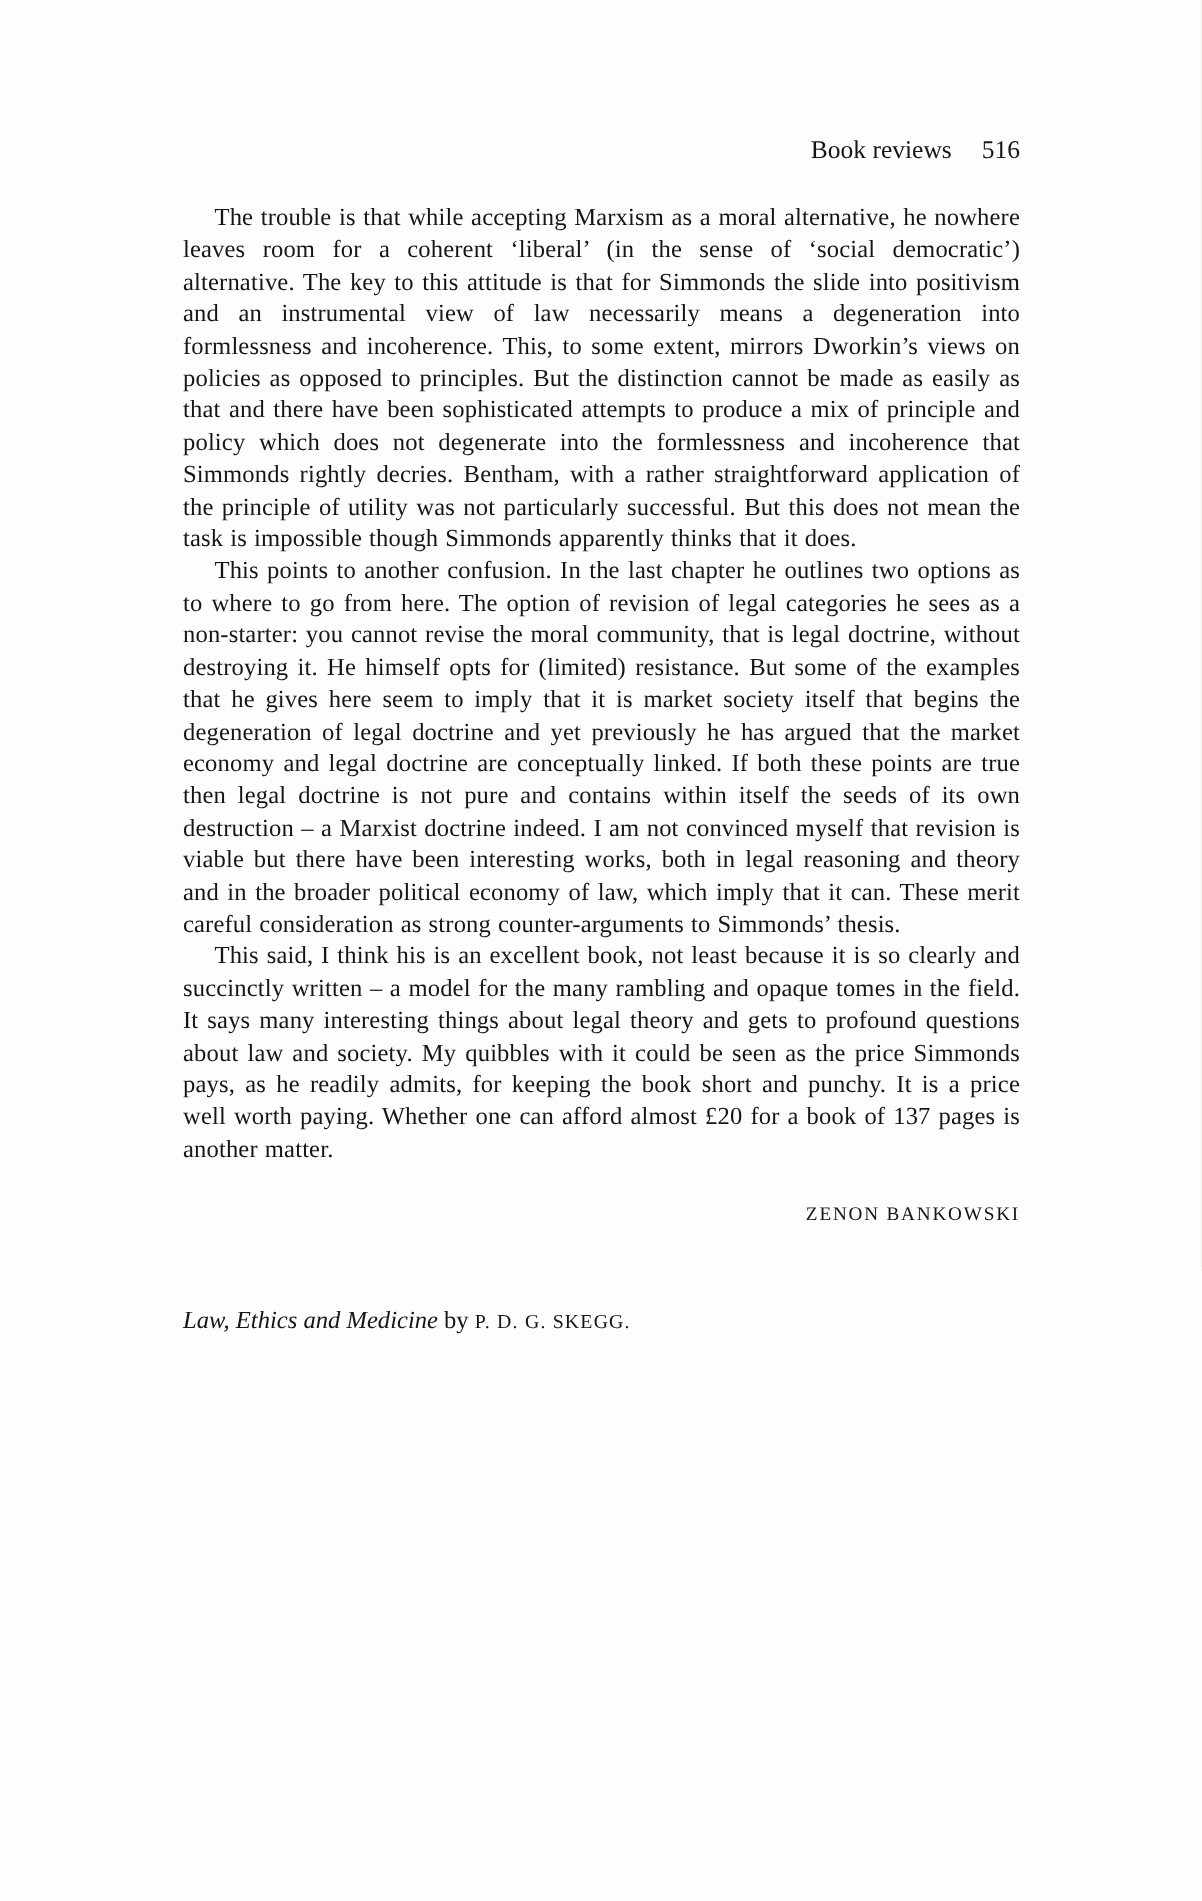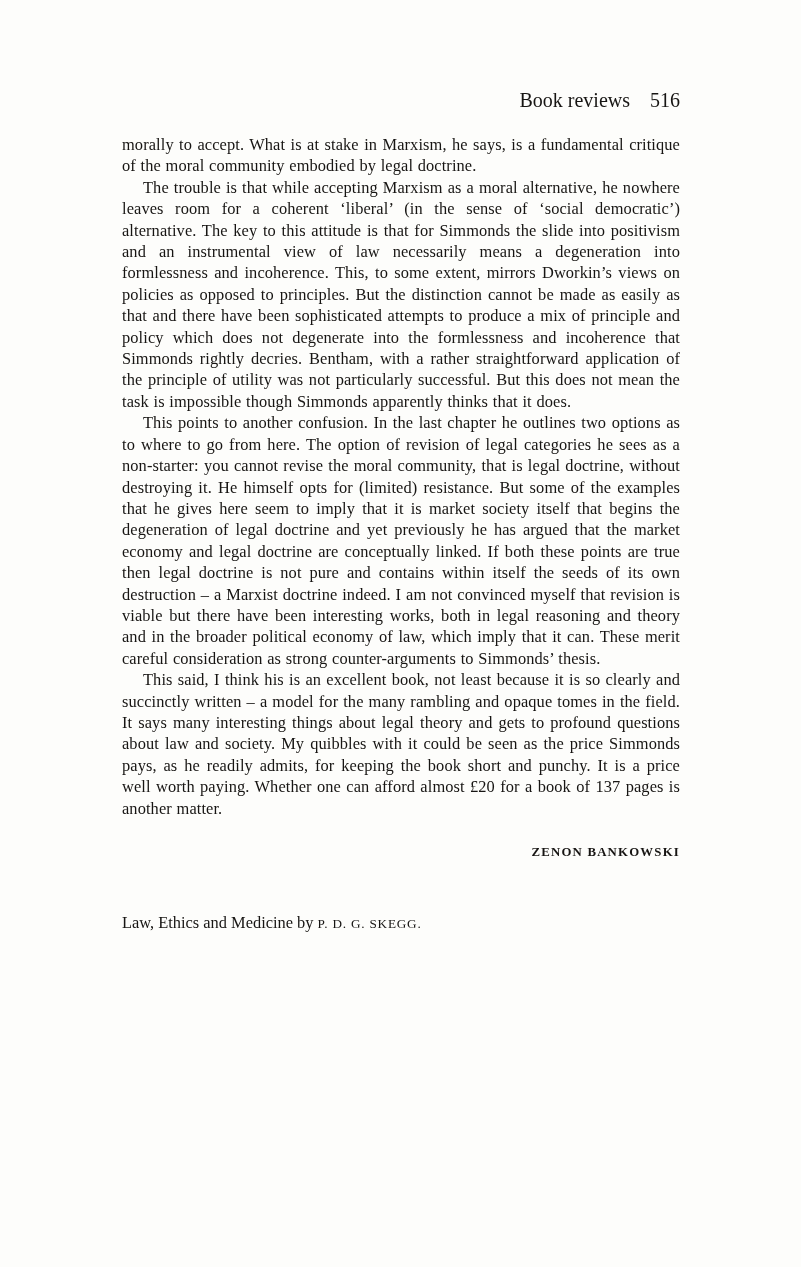--- a/index.html
+++ b/index.html
@@ -20,21 +20,21 @@
   .content {
     position: absolute;
     left: 122px;
     top: 90px;
     width: 558px;
   }
   .page-header {
     display: flex;
     justify-content: flex-end;
     align-items: baseline;
-    font-size: 20px;
+    font-size: 17px;
     line-height: 20px;
     margin-bottom: 24px;
   }
   .page-header .pagenum {
     margin-left: 20px;
   }
   .body-text p {
     margin: 0;
     font-size: 16.4px;
     line-height: 21.4px;
@@ -43,29 +43,30 @@
     word-spacing: 0.5px;
   }
   p.indent {
     text-indent: 21px;
   }
   .signature {
     margin-top: 26px;
     text-align: right;
     font-size: 12.8px;
     letter-spacing: 1.2px;
-    font-weight: 700;
+    font-weight: 400;
   }
   .review-heading {
     margin-top: 52px;
     font-size: 16.4px;
     line-height: 21.6px;
     text-align: left;
   }
   .review-heading .book-title {
+    font-style: italic;
     text-align: right;
   }
   .review-heading .author {
     font-size: 13.2px;
     letter-spacing: 0.8px;
   }
   .review-heading .imprint {
     margin: 0;
   }
   .review2-body {
@@ -77,21 +78,20 @@
 
 <div class="page">
   <div class="content">
 
     <div class="page-header">
       <span class="running-head">Book reviews</span>
       <span class="pagenum">516</span>
     </div>
 
     <div class="body-text">
-      <p class="noindent">morally to accept. What is at stake in Marxism, he says, is a fundamental critique of the moral community embodied by legal doctrine.</p>
       <p class="indent">The trouble is that while accepting Marxism as a moral alternative, he nowhere leaves room for a coherent ‘liberal’ (in the sense of ‘social democratic’) alternative. The key to this attitude is that for Simmonds the slide into positivism and an instrumental view of law necessarily means a degeneration into formlessness and incoherence. This, to some extent, mirrors Dworkin’s views on policies as opposed to principles. But the distinction cannot be made as easily as that and there have been sophisticated attempts to produce a mix of principle and policy which does not degenerate into the formlessness and incoherence that Simmonds rightly decries. Bentham, with a rather straightforward application of the principle of utility was not particularly successful. But this does not mean the task is impossible though Simmonds apparently thinks that it does.</p>
       <p class="indent">This points to another confusion. In the last chapter he outlines two options as to where to go from here. The option of revision of legal categories he sees as a non-starter: you cannot revise the moral community, that is legal doctrine, without destroying it. He himself opts for (limited) resistance. But some of the examples that he gives here seem to imply that it is market society itself that begins the degeneration of legal doctrine and yet previously he has argued that the market economy and legal doctrine are conceptually linked. If both these points are true then legal doctrine is not pure and contains within itself the seeds of its own destruction – a Marxist doctrine indeed. I am not convinced myself that revision is viable but there have been interesting works, both in legal reasoning and theory and in the broader political economy of law, which imply that it can. These merit careful consideration as strong counter-arguments to Simmonds’ thesis.</p>
       <p class="indent">This said, I think his is an excellent book, not least because it is so clearly and succinctly written – a model for the many rambling and opaque tomes in the field. It says many interesting things about legal theory and gets to profound questions about law and society. My quibbles with it could be seen as the price Simmonds pays, as he readily admits, for keeping the book short and punchy. It is a price well worth paying. Whether one can afford almost £20 for a book of 137 pages is another matter.</p>
       <div class="signature">ZENON BANKOWSKI</div>
     </div>
 
     <div class="review-heading">
       <div class="title-line"><span class="book-title">Law, Ethics and Medicine</span><span> by </span><span class="author">P. D. G. SKEGG.</span></div>
     </div>
 

